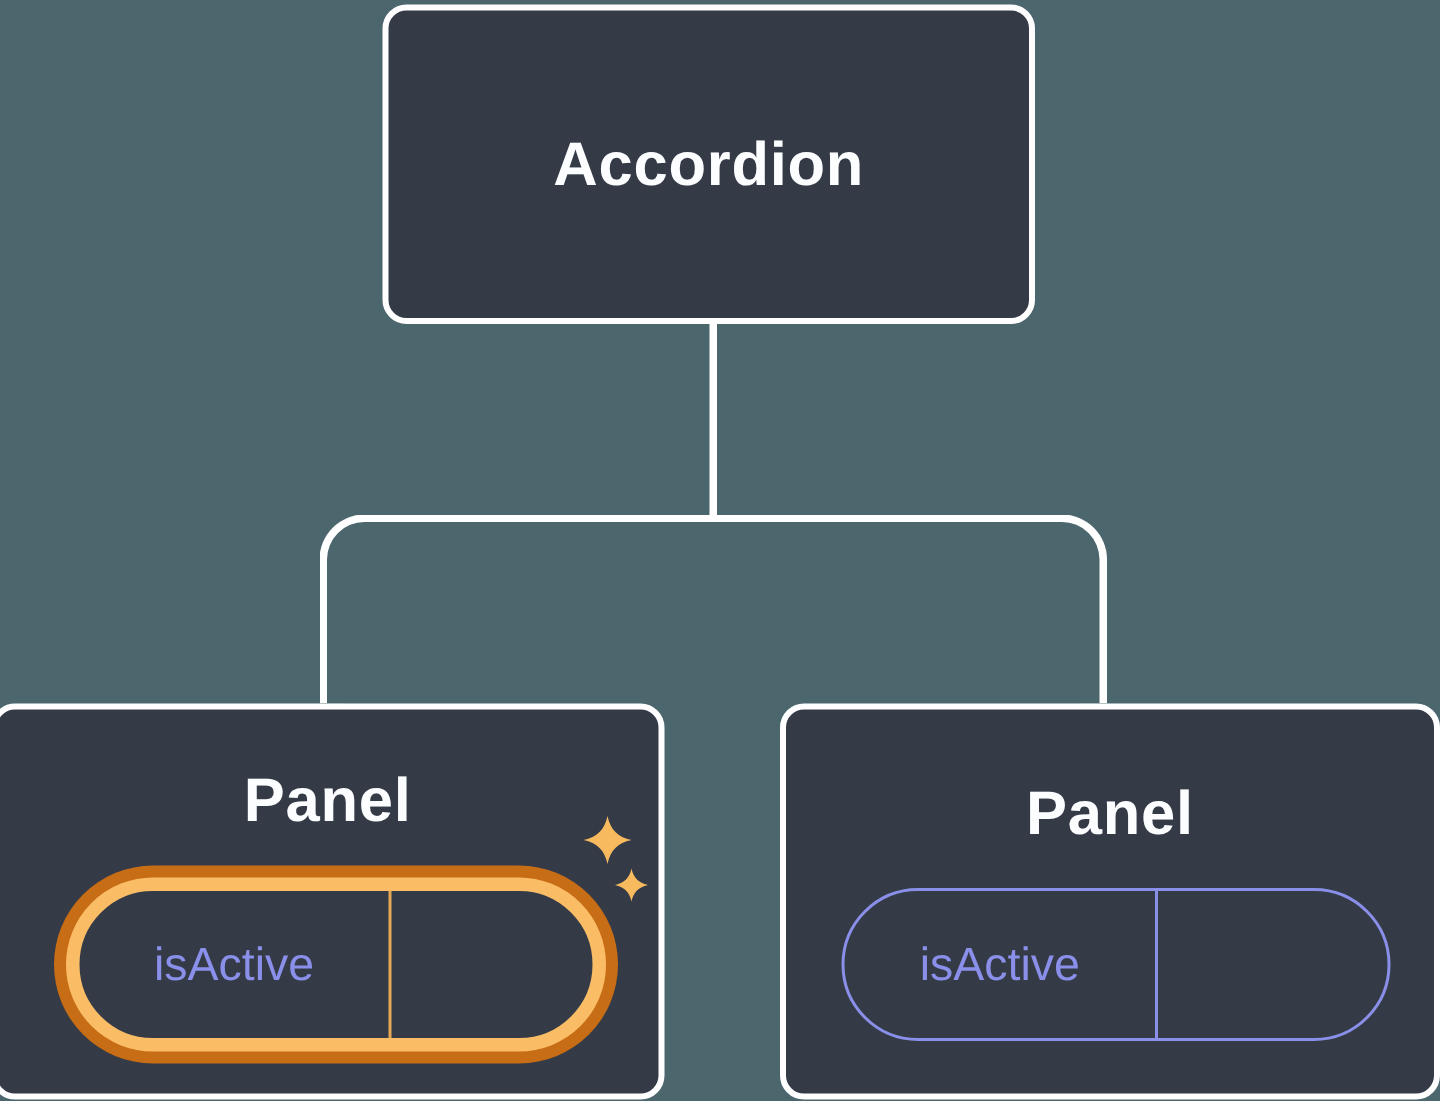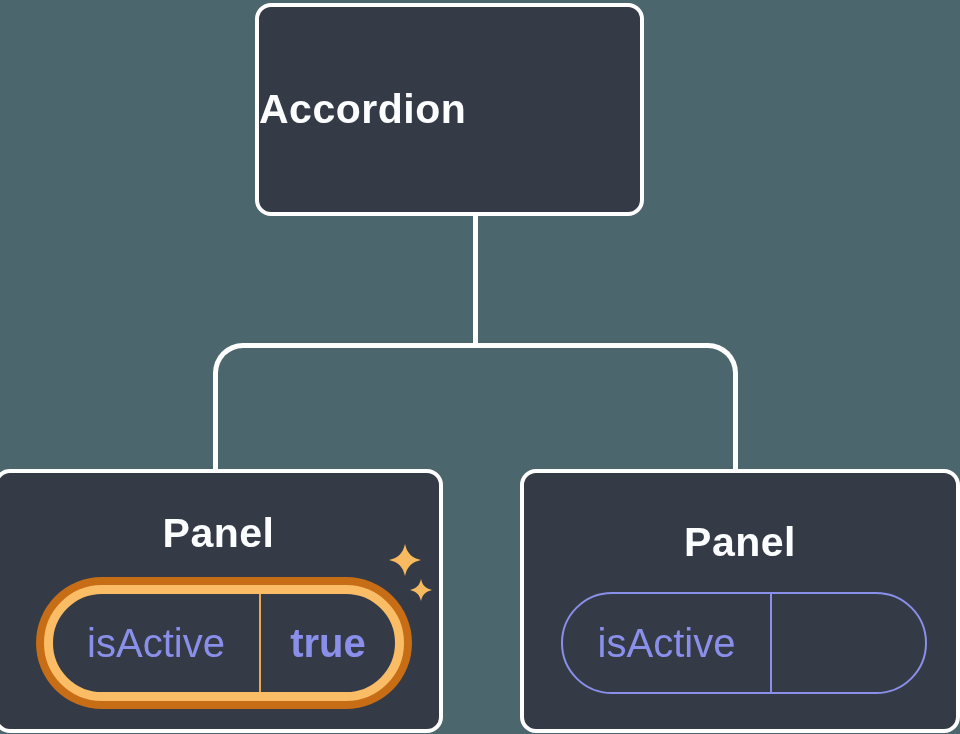--- a/index.html
+++ b/index.html
@@ -24,22 +24,22 @@
     background:var(--background);
     font-family:"Liberation Sans","DejaVu Sans",sans-serif;
   }
   .node{
     position:absolute;
     background:var(--node-fill);
     border:4px solid var(--node-border);
     border-radius:16px;
   }
   .node-root{
-    left:255px;top:3px;width:389px;height:213px;
-    display:flex;align-items:center;
+    left:255px;top:3px;width:435px;height:213px;
+    display:flex;align-items:center;justify-content:center;
   }
   .node-title{
     font-size:41px;font-weight:600;letter-spacing:.5px;
     color:var(--title-text);
   }
   .stem{
     position:absolute;left:473px;top:214px;width:5px;height:131px;
     background:var(--connector);
   }
   .bracket{
@@ -55,21 +55,21 @@
     color:var(--title-text);
   }
   .panel-left .panel-title{top:37px;}
   .panel-right .panel-title{top:46px;}
   .pill{
     position:absolute;display:flex;align-items:stretch;
     border-radius:999px;background:var(--node-fill);
   }
   .pill-cell{
     display:flex;align-items:center;justify-content:center;
-    font-size:40px;color:var(--prop-text);
+    font-size:31px;color:var(--prop-text);
   }
   .pill-value-bold{font-weight:700;}
   .pill-active{
     left:46px;top:112px;width:360px;height:116px;
     border:9px solid var(--highlight-ring-inner);
     box-shadow:0 0 0 8px var(--highlight-ring-outer);
   }
   .pill-active .cell-name{width:208px;border-right:2px solid var(--highlight-divider);}
   .pill-active .cell-value{flex:1;}
   .pill-plain{
@@ -94,23 +94,20 @@
 
   <div class="stem"></div>
   <div class="bracket"></div>
 
   <div class="node panel-left">
     <div class="panel-title">Panel</div>
     <div class="pill pill-active">
       <div class="pill-cell cell-name">
         <span>isActive</span>
       </div>
-      <div class="pill-cell cell-value">
-        <span class="pill-value-bold">true</span>
-      </div>
     </div>
   </div>
 
   <svg class="sparkles" viewBox="0 0 56 66" xmlns="http://www.w3.org/2000/svg">
     <path fill="var(--sparkle)" transform="translate(20,19)" d="M0,-16 C2.1,-6.7 6.7,-2.1 16,0 C6.7,2.1 2.1,6.7 0,16 C-2.1,6.7 -6.7,2.1 -16,0 C-6.7,-2.1 -2.1,-6.7 0,-16 Z"></path>
     <path fill="var(--sparkle)" transform="translate(36,49)" d="M0,-11 C1.45,-4.6 4.6,-1.45 11,0 C4.6,1.45 1.45,4.6 0,11 C-1.45,4.6 -4.6,1.45 -11,0 C-4.6,-1.45 -1.45,-4.6 0,-11 Z"></path>
   </svg>
 
   <div class="node panel-right">
     <div class="panel-title">Panel</div>

